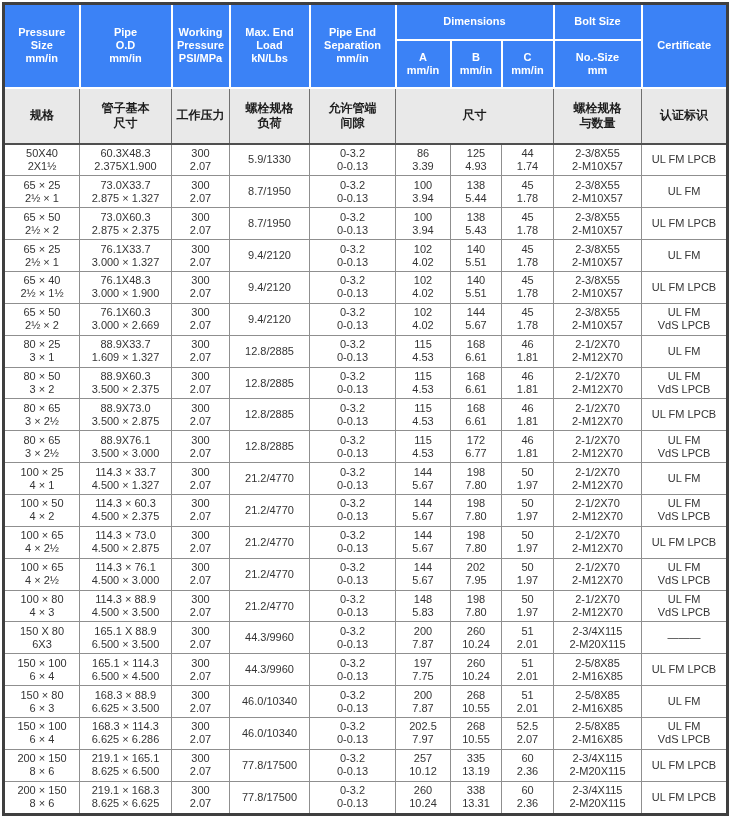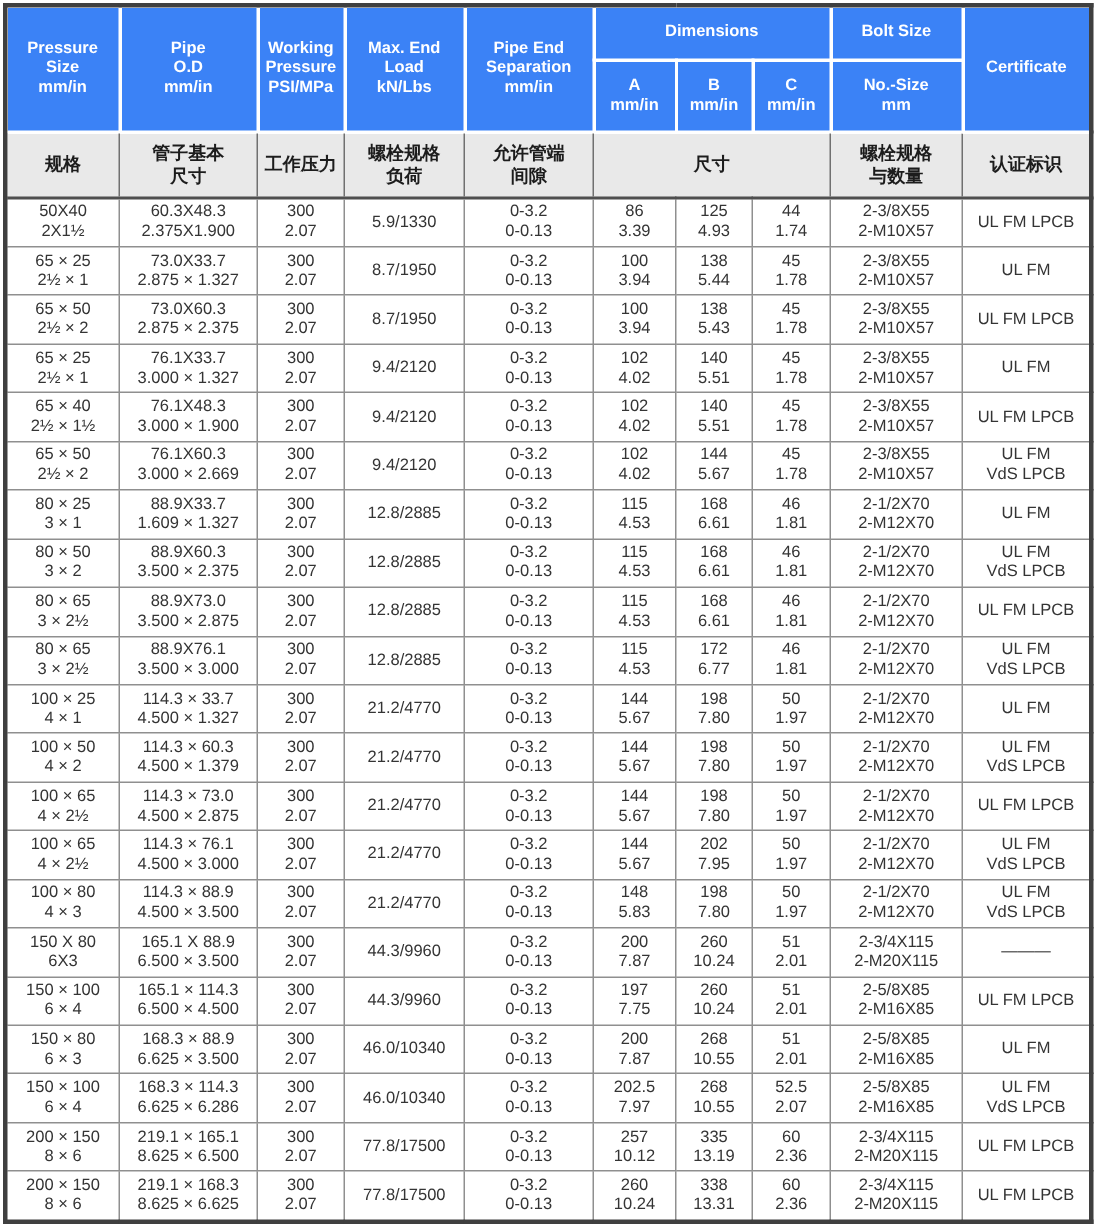--- a/index.html
+++ b/index.html
@@ -35,21 +35,21 @@
     background: #3b82f6;
     color: #ffffff;
     font-size: 11px;
     font-weight: bold;
     line-height: 13px;
     border: 2px solid #ffffff;
   }
   tr.hdr-row1 { height: 36px; }
   tr.hdr-row2 { height: 48px; }
   
-  tr.hdr-cn { height: 44px; margin-top: 24px; }
+  tr.hdr-cn { height: 56px; margin-top: 24px; }
   tr.hdr-cn th {
     background: #e9e9e9;
     color: #1c1c1c;
     font-size: 12px;
     font-weight: bold;
     line-height: 15px;
     border: 1px solid #707070;
     border-top: 2px solid #ffffff;
     border-bottom: 2px solid #4f4f4f;
   }
@@ -357,21 +357,21 @@
 1.97</td>
     <td>2-1/2X70
 2-M12X70</td>
     <td>UL FM</td>
   </tr>
 
   <tr>
     <td>100 × 50
 4 × 2</td>
     <td>114.3 × 60.3
-4.500 × 1.379</td>
+4.500 × 2.375</td>
     <td>300
 2.07</td>
     <td>21.2/4770</td>
     <td>0-3.2
 0-0.13</td>
     <td>144
 5.67</td>
     <td>198
 7.80</td>
     <td>50

